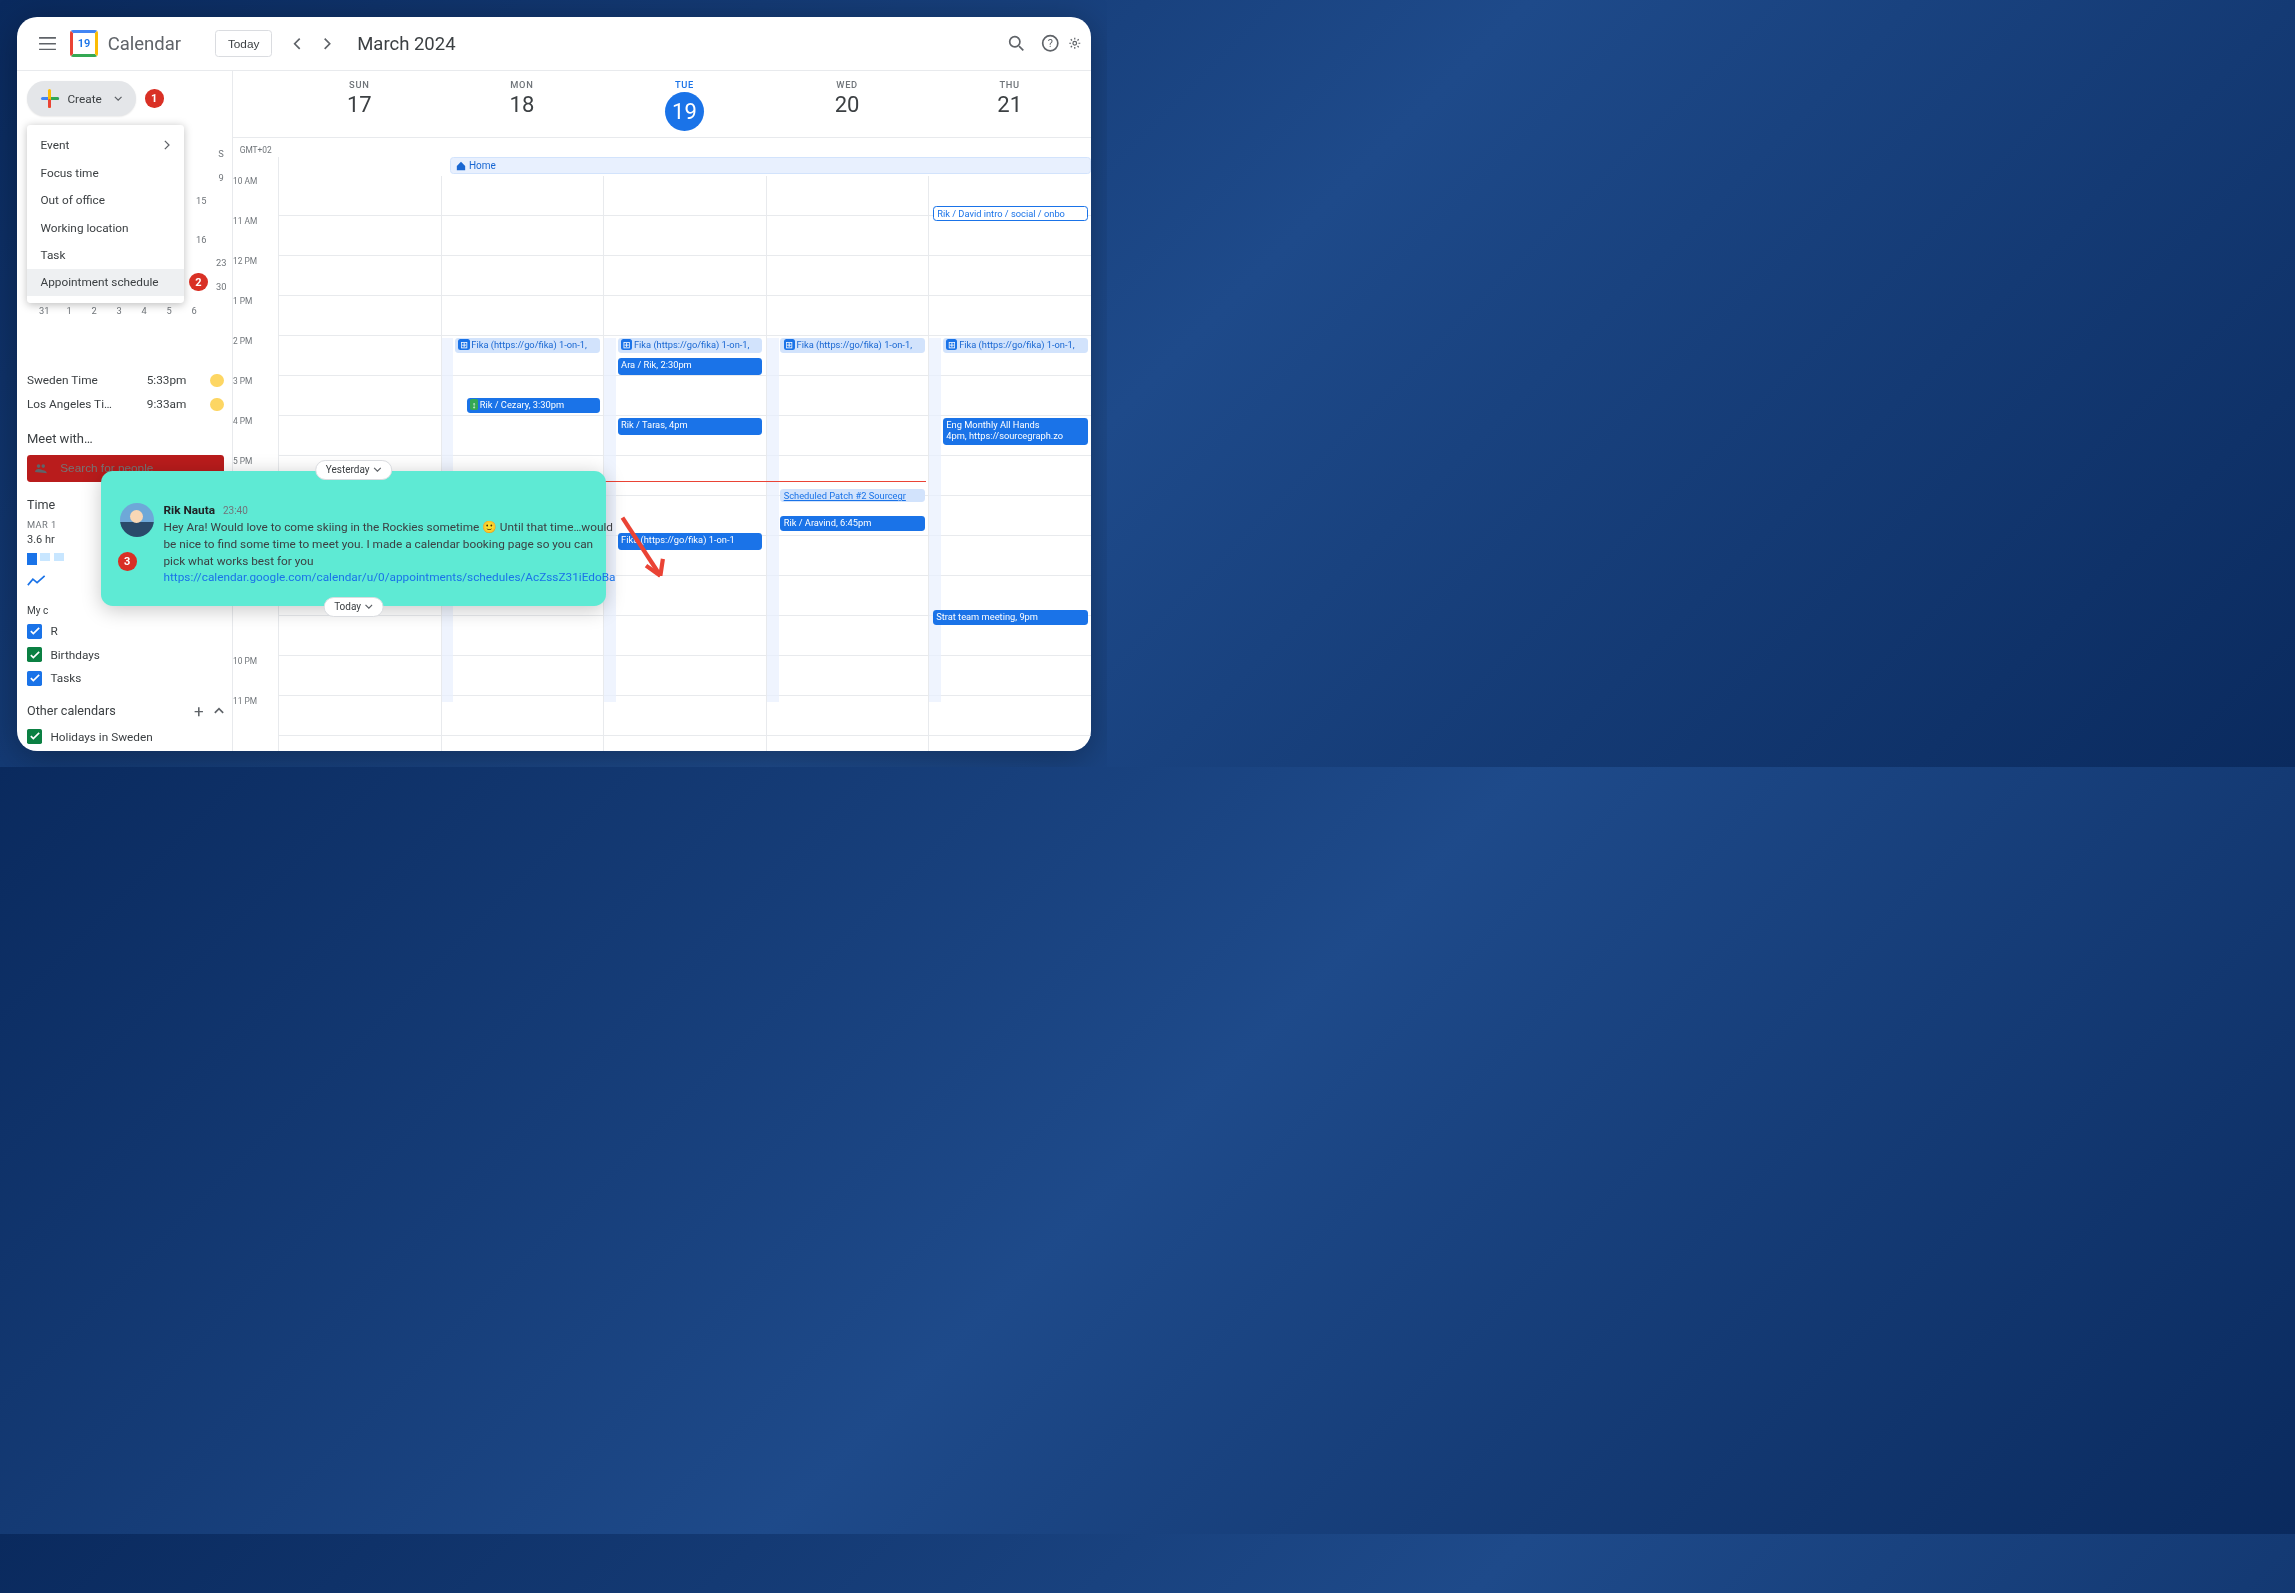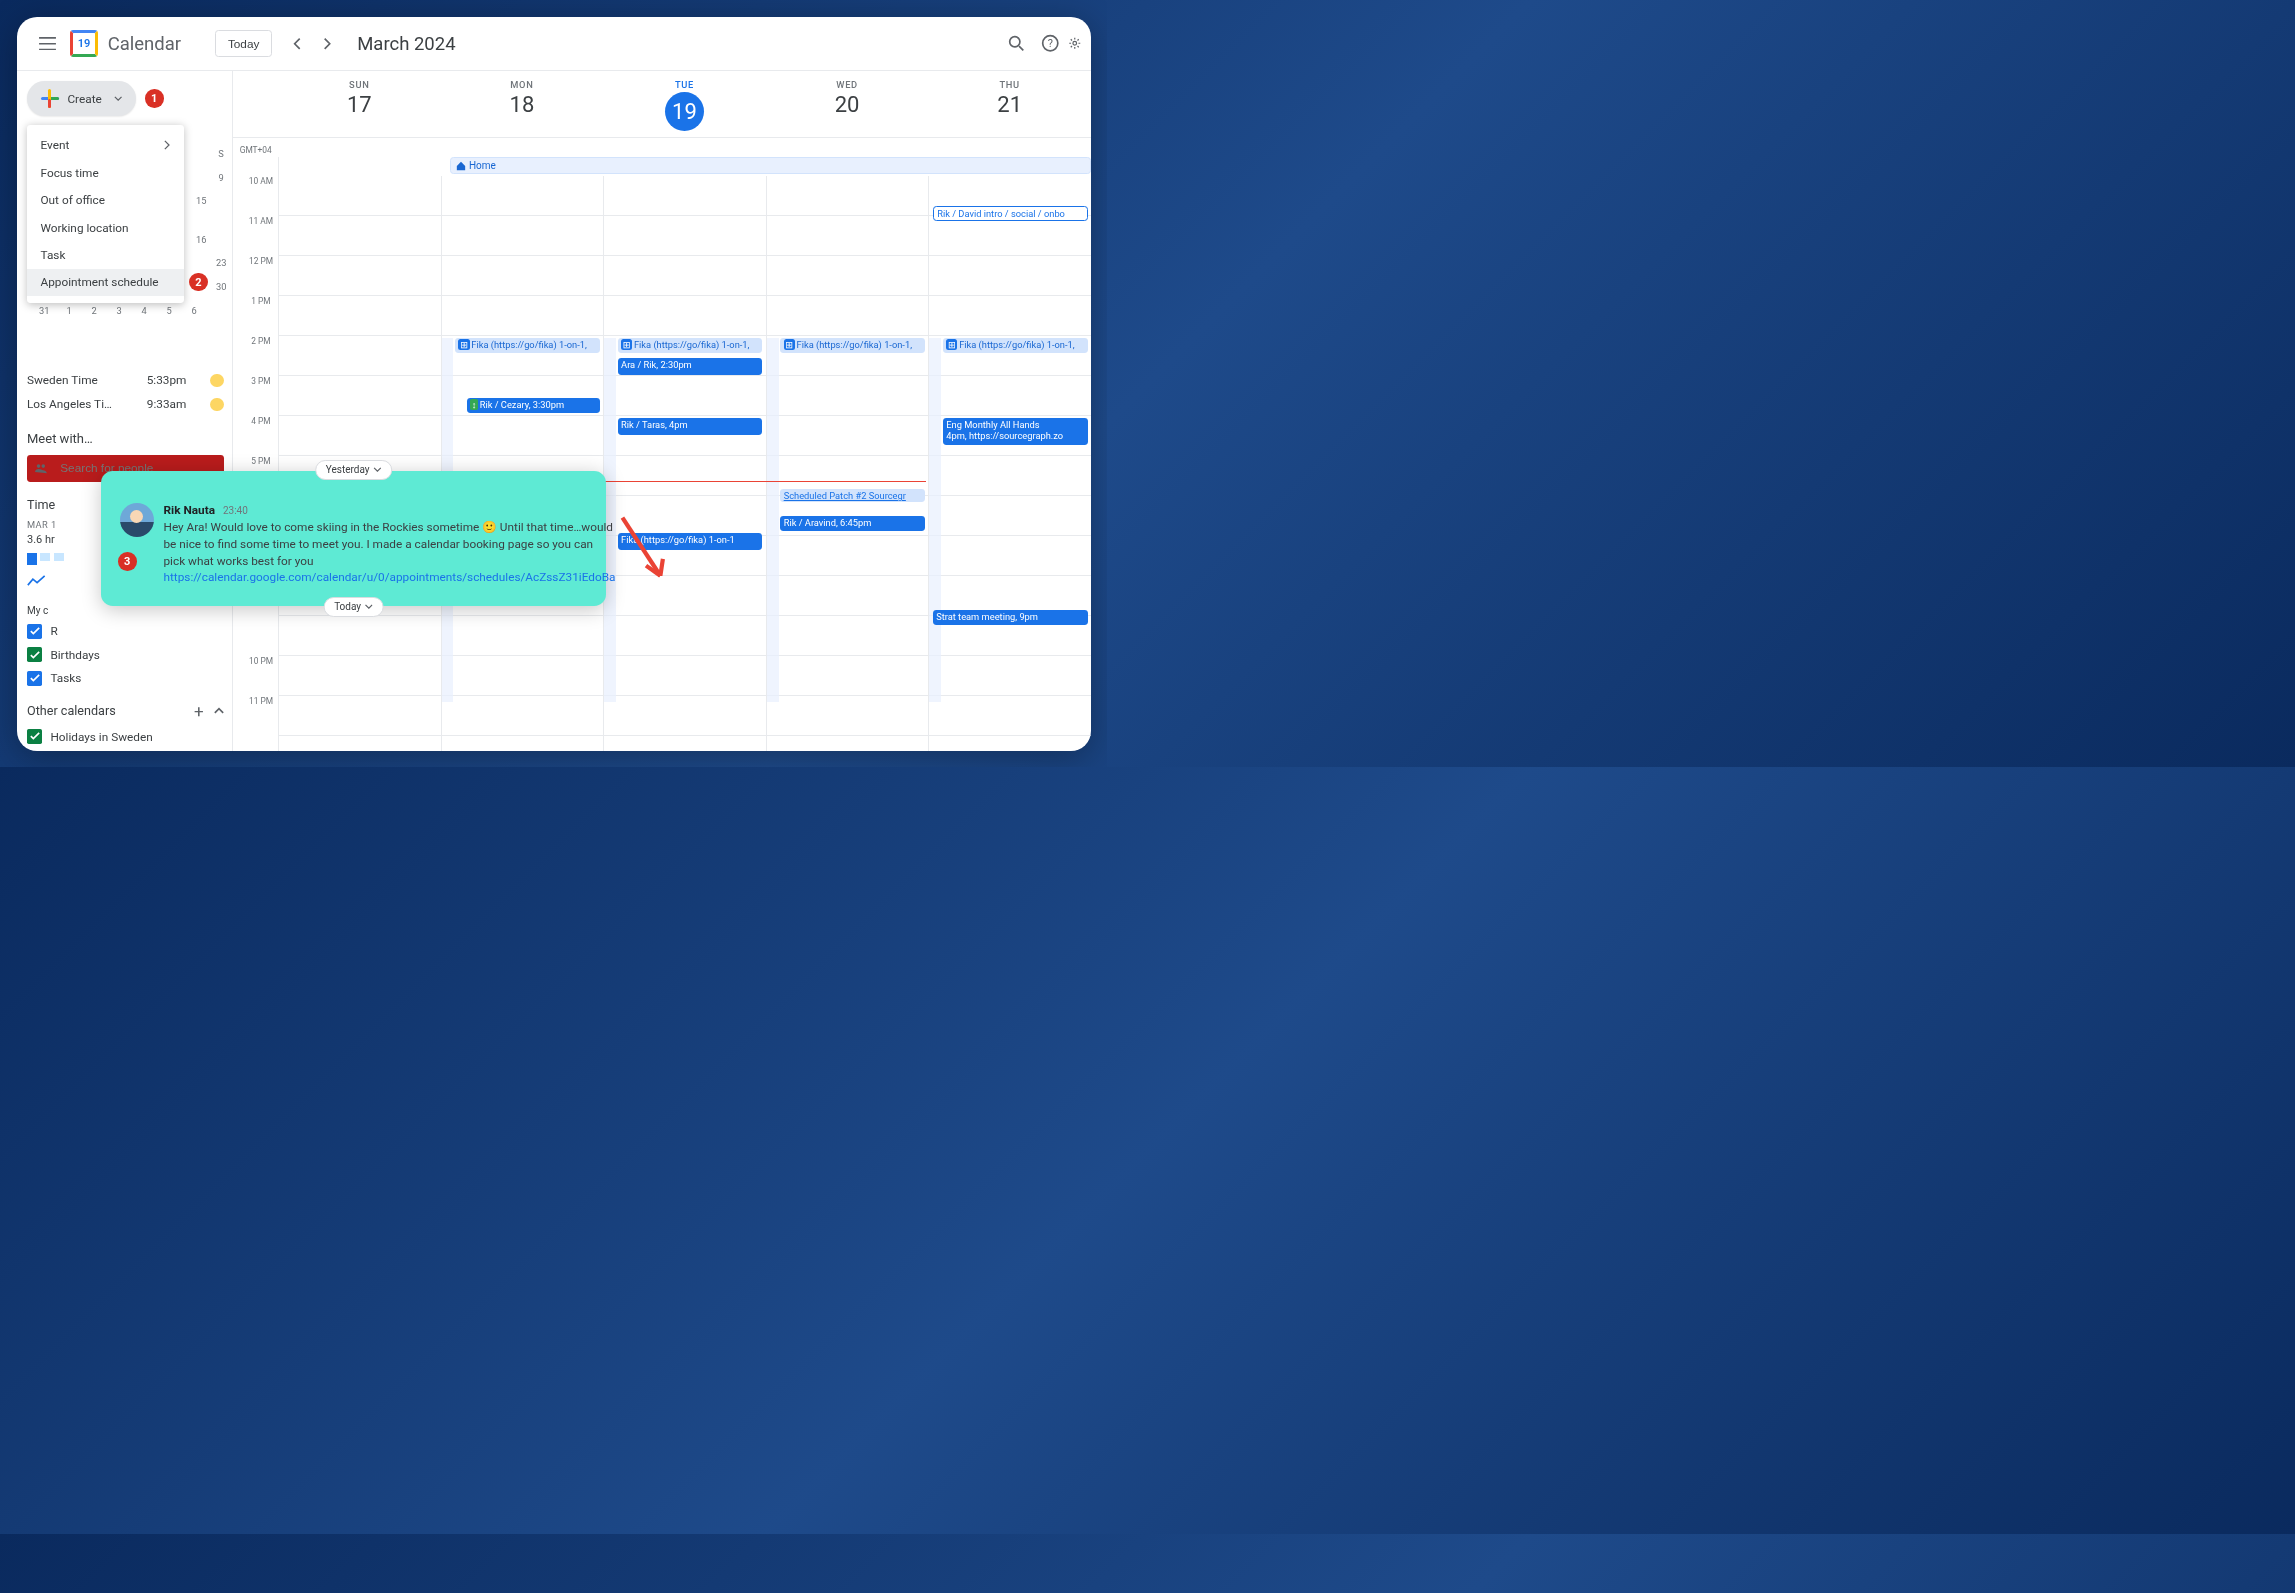--- a/index.html
+++ b/index.html
@@ -104,21 +104,21 @@
   .day-headers{display:flex; height:67px; border-bottom:0.8px solid #e8eaed; padding-left:45px;}
   .day-col-h{flex:1; text-align:center; padding-top:8.4px;}
   .dow{font-size:9.3px; letter-spacing:0.7px; color:#70757a; font-weight:500;}
   .dnum{font-size:22px; color:#3c4043; margin-top:1.7px;}
   .dnum.today{background:#1a73e8;color:#fff;border-radius:50%;width:39px;height:39px;line-height:39px;display:inline-block;}
   .tz-label{position:absolute; top:74px; left:6.7px; font-size:8.4px; color:#70757a;}
   .allday-row{display:flex; padding-left:45px; height:18.5px; position:relative;flex-direction:column;}
   .allday-cell{flex:1; border-left:0.8px solid #e8eaed;}
   .home-chip{position:absolute; left:calc(45px + 20%); right:0; top:0; height:17px; background:#e8f0fe; border:0.8px solid #d2e3fc; border-radius:3.4px; font-size:10px; color:#1967d2; padding:0.8px 5px; display:flex; align-items:center; gap:3.4px;}
   .grid-body{position:absolute; top:86px; left:0; right:0; bottom:0; overflow:hidden;}
-  .time-gutter{position:absolute;left:8px;top:18.5px;width:45px; font-size:8.4px; color:#70757a; text-align:center; padding-right:5px;}
+  .time-gutter{position:absolute;left:0;top:18.5px;width:45px; font-size:8.4px; color:#70757a; text-align:left; padding-right:5px;}
   .time-gutter div{height:40px;}
   .cols{position:absolute; left:45px; right:0; top:18.5px; bottom:0; display:flex;}
   .col{flex:1; border-left:0.8px solid #e8eaed; position:relative;}
   .hour-line{height:40px; border-bottom:0.8px solid #e8eaed;}
   .ev{position:absolute; left:3.4px; right:3.4px; border-radius:3.4px; font-size:9.3px; color:#fff; padding:1.7px 3.4px; overflow:hidden; white-space:nowrap; text-overflow:ellipsis; cursor:pointer;}
   .ev-blue{background:#1a73e8;}
   .ev-lite{background:#d2e3fc; color:#1967d2;}
   .ev-outline{background:#fff; border:0.8px solid #1a73e8; color:#1a73e8;}
   .ev-strike{text-decoration:underline;}
   .bg-block{position:absolute; left:0; right:0; background:#e8f0fe; opacity:0.7;}
@@ -349,21 +349,21 @@
         <div class="day-col-h"><div class="dow" style="color:#1a73e8;">TUE</div><div class="dnum today">19</div></div>
         <div class="day-col-h">
             <div class="dow">WED</div>
             <div class="dnum">20</div>
           </div>
         <div class="day-col-h">
             <div class="dow">THU</div>
             <div class="dnum">21</div>
           </div>
       </div>
-      <div class="tz-label">GMT+04</div>
+      <div class="tz-label">GMT+02</div>
 
       <div class="grid-body">
         <div class="allday-row">
           <div class="allday-cell"></div>
             <div class="allday-cell"></div>
             <div class="allday-cell"></div>
             <div class="allday-cell"></div>
             <div class="allday-cell"></div>
           <div class="home-chip">
             <svg width="10" height="10" viewBox="0 0 12 12">

